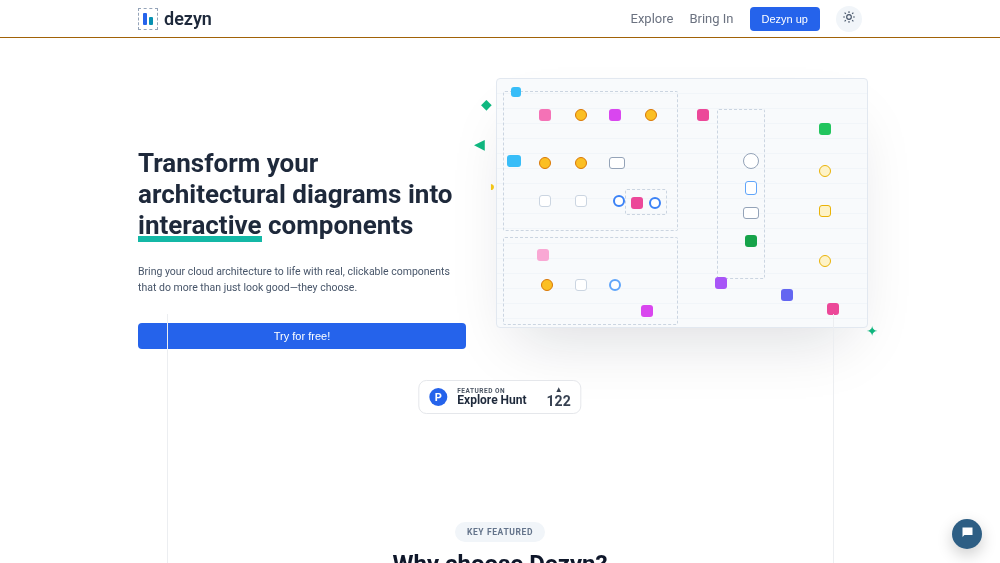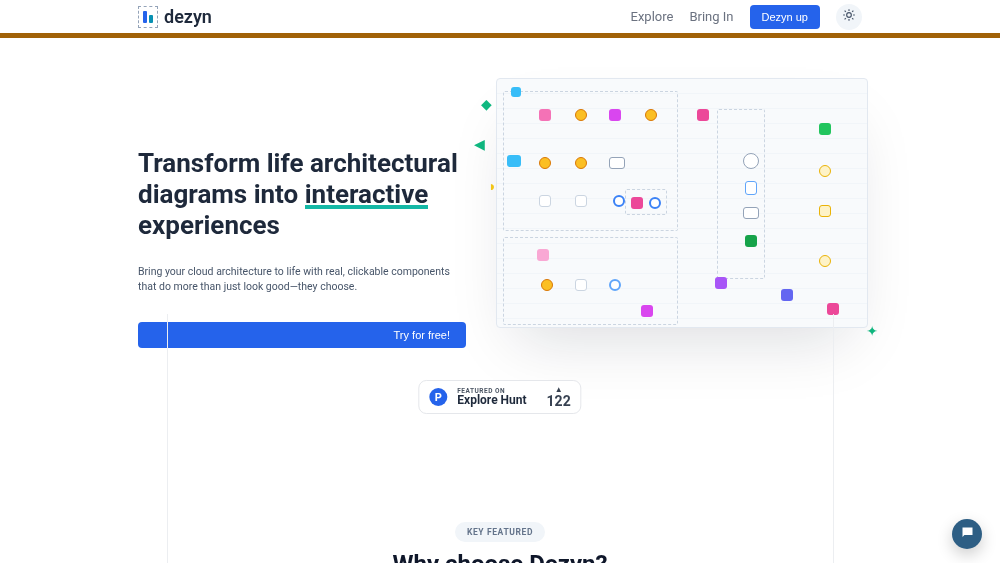--- a/index.html
+++ b/index.html
@@ -10,21 +10,21 @@
     width: 1000px;
     height: 563px;
     overflow: hidden;
     position: relative;
   }
 
   
   .header {
     width: 100%;
     height: 38px;
-    border-bottom: 5px solid #a16207;
+    border-bottom: 1px solid #a16207;
     display: flex;
     align-items: center;
     justify-content: space-between;
     padding: 0 138px;
     background: #fff;
   }
   .logo {
     display: flex; align-items: center;
     font-size: 18px; font-weight: 600;
     color: #1e293b;
@@ -70,21 +70,21 @@
     padding-top: 70px;
   }
   .hero-title {
     font-size: 26px;
     font-weight: 700;
     line-height: 1.2;
     color: #1e293b;
   }
   .hero-title .accent {
     color: #1e293b;
-    border-bottom: 4px solid #14b8a6;
+    border-bottom: 6px solid #14b8a6;
     display: inline-block;
     line-height: 0.85;
   }
   .hero-sub {
     font-size: 10.5px;
     color: #475569;
     margin-top: 22px;
     line-height: 1.45;
     max-width: 320px;
   }
@@ -92,21 +92,21 @@
     display: block;
     width: 328px;
     margin-top: 28px;
     background: #2563eb;
     color: #fff;
     font-size: 11px;
     border: none;
     padding: 7px 16px;
     border-radius: 4px;
     cursor: pointer;
-    text-align: right;
+    text-align: center;
   }
 
   
   .hero-right {
     flex: 1;
     position: relative;
   }
   .illus {
     width: 372px; height: 250px;
     background:
@@ -223,21 +223,21 @@
             <line x1="17.4" y1="6.6" x2="19.5" y2="4.5"></line>
         </svg>
       </span>
     </div>
   </nav>
 </header>
 
 <section class="hero">
   <div class="hero-left">
     <h1 class="hero-title">
-      <span>Transform life architectural diagrams into </span><span class="accent">interactive</span><span> experiences</span>
+      <span>Transform your architectural diagrams into </span><span class="accent">interactive</span><span> components</span>
     </h1>
     <p class="hero-sub">Bring your cloud architecture to life with real, clickable components that do more than just look good—they choose.</p>
     <button class="btn-cta">Try for free!</button>
   </div>
 
   <div class="hero-right">
     <span class="hero-deco shape" style="left:-15px; top:18px;  color:#10b981;">◆</span>
     <span class="hero-deco shape" style="left:-22px; top:58px;  color:#10b981;">◀</span>
     <span class="hero-deco shape" style="left:-8px;  top:100px; color:#facc15;">◗</span>
     <span class="hero-deco shape" style="right:-10px;top:245px; color:#10b981;">✦</span>

